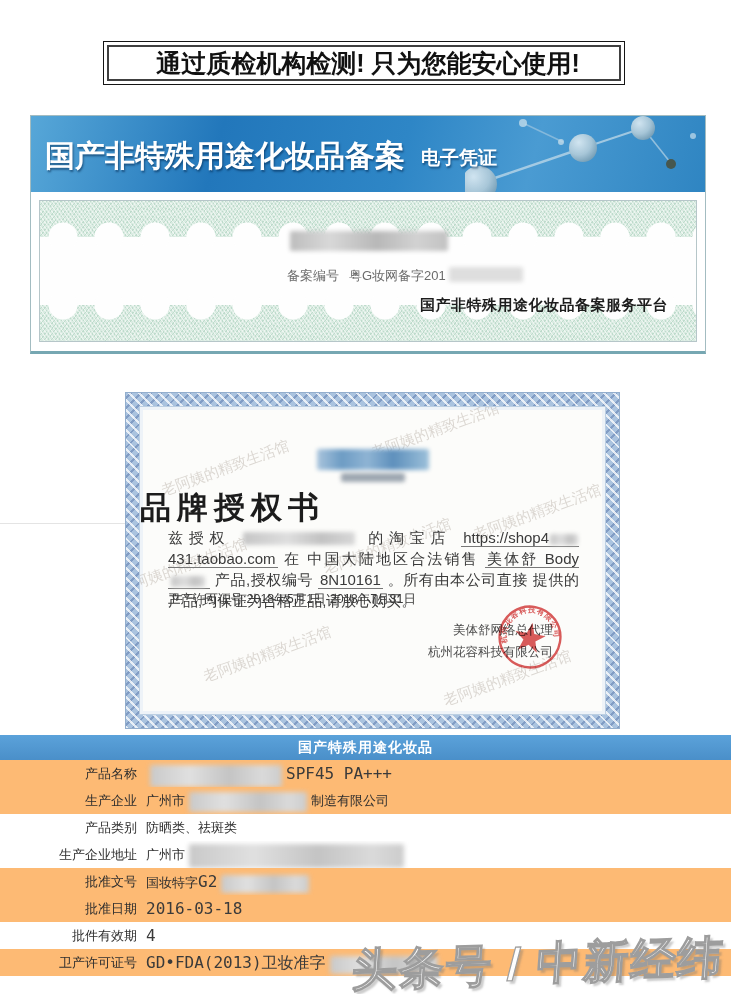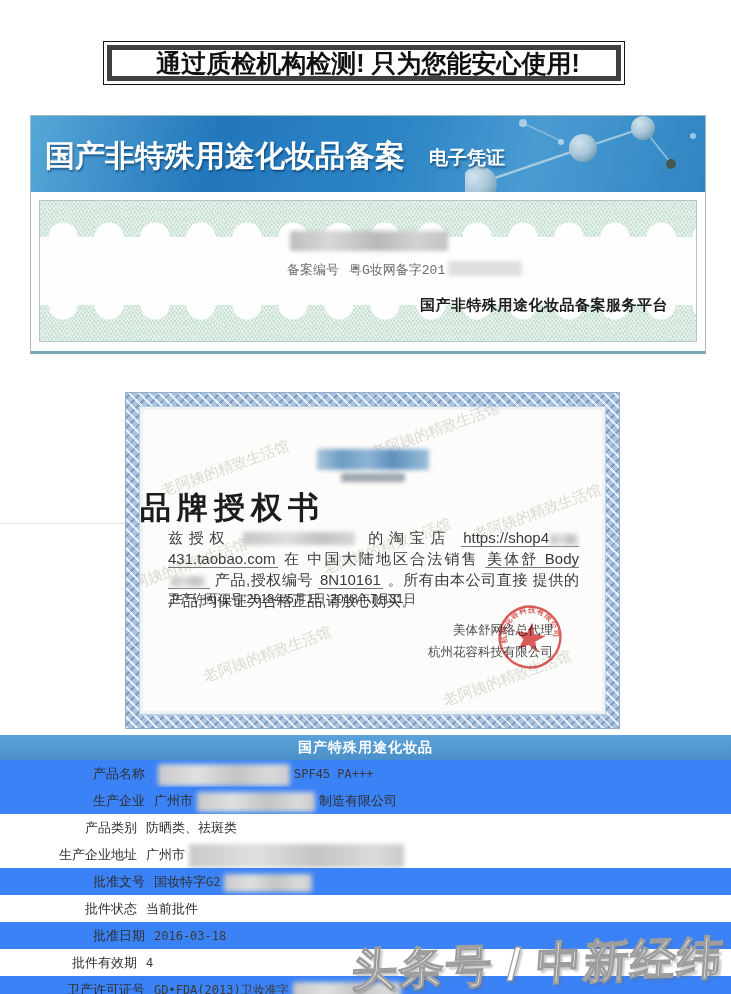--- a/index.html
+++ b/index.html
@@ -2,46 +2,46 @@
 <html><head>
 <meta charset="utf-8">
 <style>
   html,body{margin:0;padding:0;background:#fff;}
   *{box-sizing:border-box;}
   body{font-family:"Liberation Sans",sans-serif;}
   #page{position:relative;width:731px;height:994px;margin:0 auto;background:#fff;overflow:hidden;}
 
   
   .slogan-outer{position:absolute;left:103px;top:41px;width:522px;height:44px;border:1px solid #151515;padding:3px;background:#fff;}
-  .slogan-inner{width:100%;height:100%;border:5px solid #404040;display:flex;align-items:center;justify-content:center;padding-left:8px;}
+  .slogan-inner{width:100%;height:100%;border:2px solid #404040;display:flex;align-items:center;justify-content:center;padding-left:8px;}
   .slogan-text{font-size:25px;font-weight:bold;color:#111;letter-spacing:0px;white-space:nowrap;}
 
   
   .cert1{position:absolute;left:30px;top:115px;width:676px;height:239px;background:#fff;border:1px solid #a3bcc1;border-bottom:3px solid #76a7b2;}
   .cert1-banner{position:absolute;left:0;top:0;right:0;height:76px;overflow:hidden;
     background:linear-gradient(105deg,#57a7d8 0%,#2277bb 28%,#2e86c6 55%,#4a9bd2 74%,#2f85c2 100%);}
   .cert1-banner-title{position:absolute;left:14px;top:20px;font-size:30px;font-weight:bold;color:#fff;
     text-shadow:1px 2px 2px rgba(0,40,80,.55);white-space:nowrap;}
-  .cert1-banner-sub{font-size:19px;font-weight:bold;margin-left:24px;vertical-align:2px;}
+  .cert1-banner-sub{font-size:19px;font-weight:bold;margin-left:16px;vertical-align:2px;}
   .molecules{position:absolute;right:0;top:0;width:240px;height:76px;opacity:.85;}
   .cert1-field{position:absolute;left:8px;top:84px;right:8px;height:142px;background:#fefefe;border:1px solid #b6c6c9;overflow:hidden;}
   .guil{position:absolute;left:0;right:0;height:36px;background-color:#d9ebe1;
     background-image:repeating-linear-gradient(55deg,rgba(255,255,255,.55) 0 1px,transparent 1px 3px),
                      repeating-linear-gradient(-55deg,rgba(140,190,165,.35) 0 1px,transparent 1px 3px);}
   .guil.top{top:0;}
   .guil.bottom{bottom:0;}
   .guil.top::after{content:"";position:absolute;left:0;right:0;bottom:-9px;height:28px;
     background:radial-gradient(circle 15px at 23px 19px,#fefefe 14px,transparent 15px);
     background-size:46px 28px;background-repeat:repeat-x;}
   .guil.bottom::before{content:"";position:absolute;left:0;right:0;top:-9px;height:28px;
     background:radial-gradient(circle 15px at 23px 9px,#fefefe 14px,transparent 15px);
     background-size:46px 28px;background-repeat:repeat-x;}
   .cert1-nameblur{position:absolute;left:250px;top:30px;width:158px;height:20px;border-radius:2px;
     background:linear-gradient(90deg,#bdbdbd,#d8d8d8 25%,#b8b8b8 55%,#d2d2d2 80%,#c2c2c2);filter:blur(2px);}
-  .cert1-filing{position:absolute;left:247px;top:60px;font-size:13px;color:#6b6b6b;white-space:nowrap;font-family:Liberation Mono, monospace;}
+  .cert1-filing{position:absolute;left:247px;top:66px;font-size:13px;color:#6b6b6b;white-space:nowrap;}
   .cert1-filing .lbl{margin-right:10px;}
   .cert1-platform{position:absolute;right:28px;top:95px;font-size:15px;font-weight:bold;color:#1d1d1d;letter-spacing:.5px;z-index:3;}
 
   
   .faint-line{position:absolute;left:0;top:523px;width:346px;border-top:1px solid #e4e4e4;}
   .cert2{position:absolute;left:126px;top:393px;width:493px;height:335px;padding:13px;
     background-color:#aac3df;
     background-image:repeating-linear-gradient(45deg,rgba(255,255,255,.75) 0 2px,transparent 2px 7px),
                      repeating-linear-gradient(-45deg,rgba(80,110,165,.45) 0 2px,transparent 2px 7px);
     box-shadow:0 0 0 1px #93aecd;}
@@ -60,24 +60,24 @@
     background:linear-gradient(90deg,#c6c6c6,#dedede 40%,#c2c2c2 70%,#d8d8d8);margin:0 3px;}
   .cert2-validity{position:absolute;left:28px;top:184px;font-size:12.5px;color:#3a3a3a;}
   .cert2-agent{position:absolute;right:52px;top:212px;text-align:right;font-size:12.5px;line-height:22px;color:#4a4a4a;}
   .cert2-seal{position:absolute;left:350px;top:190px;width:80px;height:80px;opacity:.88;mix-blend-mode:multiply;transform:rotate(10deg);}
 
   
   .ptable{position:absolute;left:0;top:735px;width:731px;height:287px;overflow:hidden;}
   .ptable-header{height:25px;line-height:25px;text-align:center;font-size:14px;font-weight:bold;color:#fff;letter-spacing:1px;
     background:linear-gradient(#5ba2da,#4a8fc9);}
   .t-row{display:flex;height:27px;line-height:27px;font-size:13px;color:#2e2e2e;}
-  .t-row.gray{background:#3b82f6;padding-left:8px;}
+  .t-row.gray{background:#fdba74;}
   .t-label{width:142px;text-align:right;padding-right:5px;flex:none;}
   .t-value{flex:1;padding-left:4px;white-space:nowrap;overflow:hidden;}
-  .mono{font-family:"DejaVu Sans Mono",monospace;font-size:12px;color:#3a3a3a;}
+  .mono{font-family:"DejaVu Sans Mono",monospace;font-size:16px;color:#3a3a3a;}
   .redact-cell{display:inline-block;vertical-align:middle;height:20px;border-radius:2px;filter:blur(2.5px);margin:0 4px;
     background:linear-gradient(90deg,#c9c9c9,#e0e0e0 30%,#c4c4c4 60%,#dadada 85%,#cccccc);}
 
   
   .page-wm{position:absolute;right:6px;top:934px;font-size:45px;font-weight:bold;color:#fdfdfd;white-space:nowrap;
     -webkit-text-stroke:1.2px #9d9d9d;text-shadow:3px 3px 2px rgba(110,110,110,.35);
     transform:rotate(-2deg) skewX(-6deg);letter-spacing:2px;z-index:9;}
 </style>
 </head>
 <body>
@@ -188,24 +188,20 @@
           <div class="t-value"><span>防晒类、祛斑类</span></div>
         </div>
         <div class="t-row">
           <span class="t-label">生产企业地址</span>
           <div class="t-value"><span>广州市</span><span class="redact-cell" style="width: 215px; height: 24px;"></span></div>
         </div>
         <div class="t-row gray">
           <span class="t-label">批准文号</span>
           <div class="t-value"><span>国妆特字</span><span class="mono">G2</span><span class="redact-cell" style="width: 88px; height: 18px;"></span></div>
         </div>
-        <div class="t-row">
-          <span class="t-label">批件状态</span>
-          <div class="t-value"><span>当前批件</span></div>
-        </div>
         <div class="t-row gray">
           <span class="t-label">批准日期</span>
           <div class="t-value"><span class="mono">2016-03-18</span></div>
         </div>
         <div class="t-row">
           <span class="t-label">批件有效期</span>
           <div class="t-value"><span class="mono">4</span></div>
         </div>
         <div class="t-row gray">
           <span class="t-label">卫产许可证号</span>

